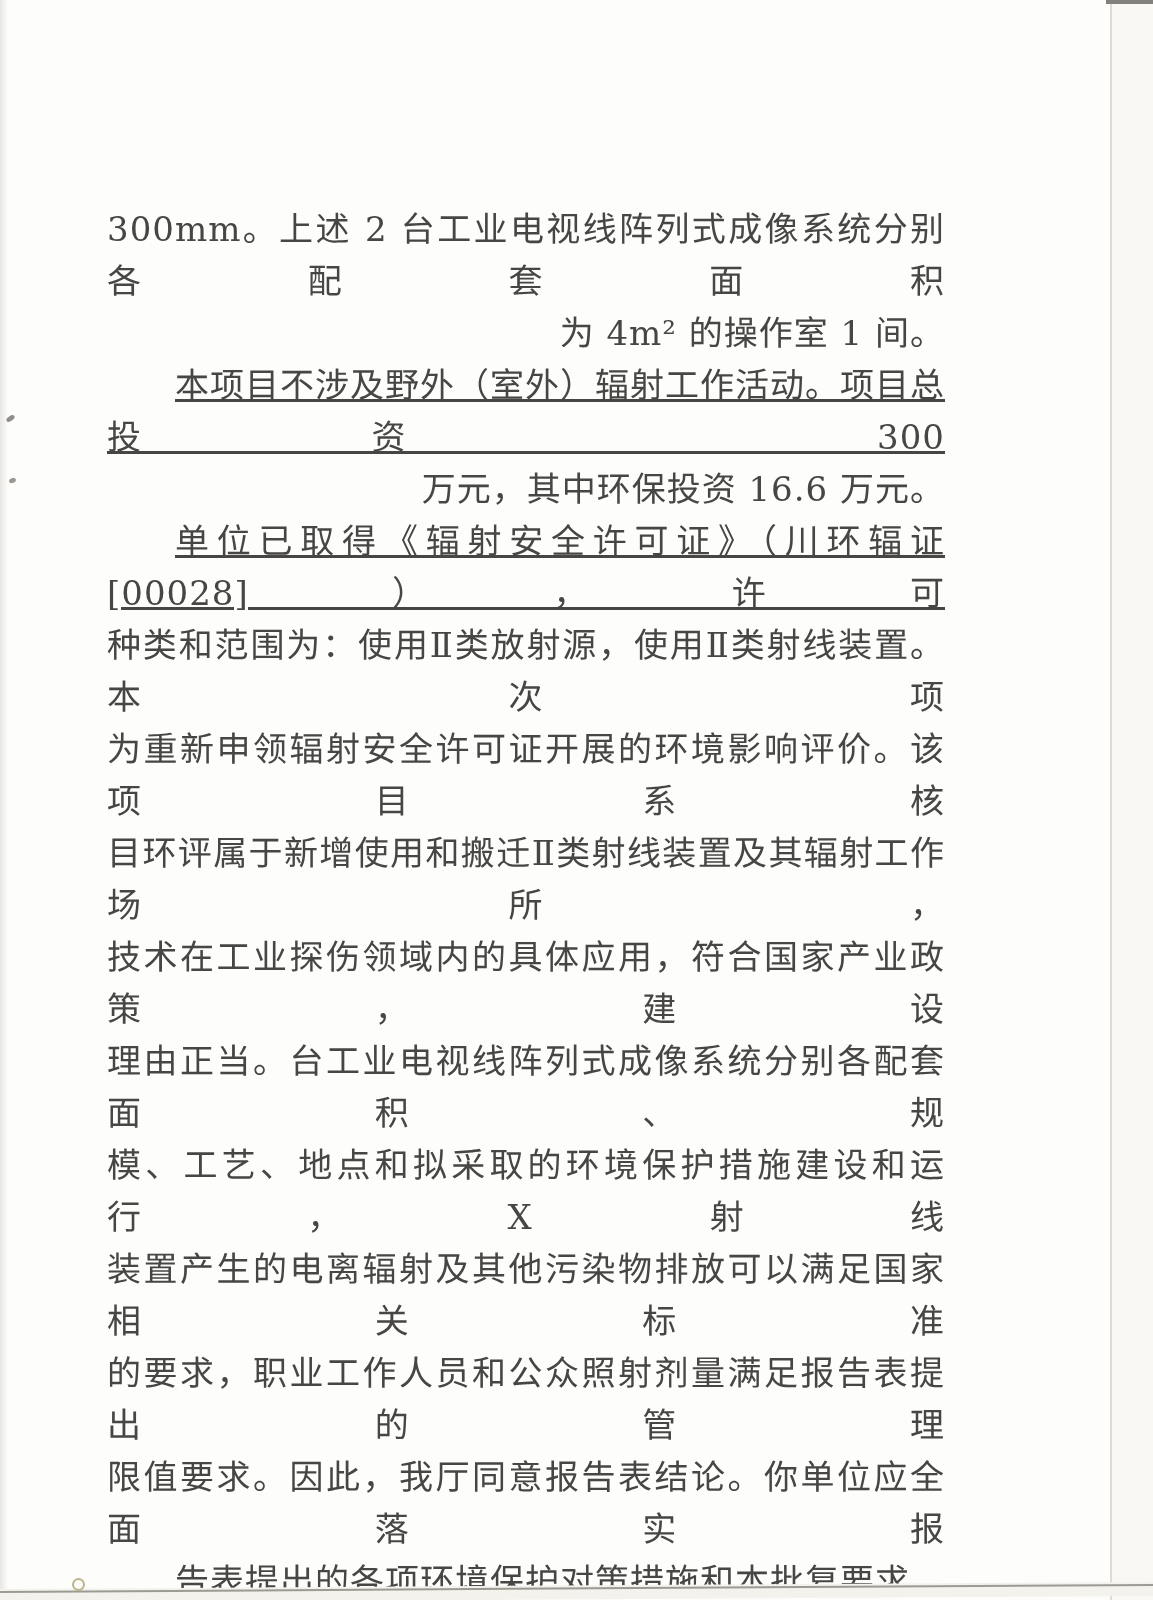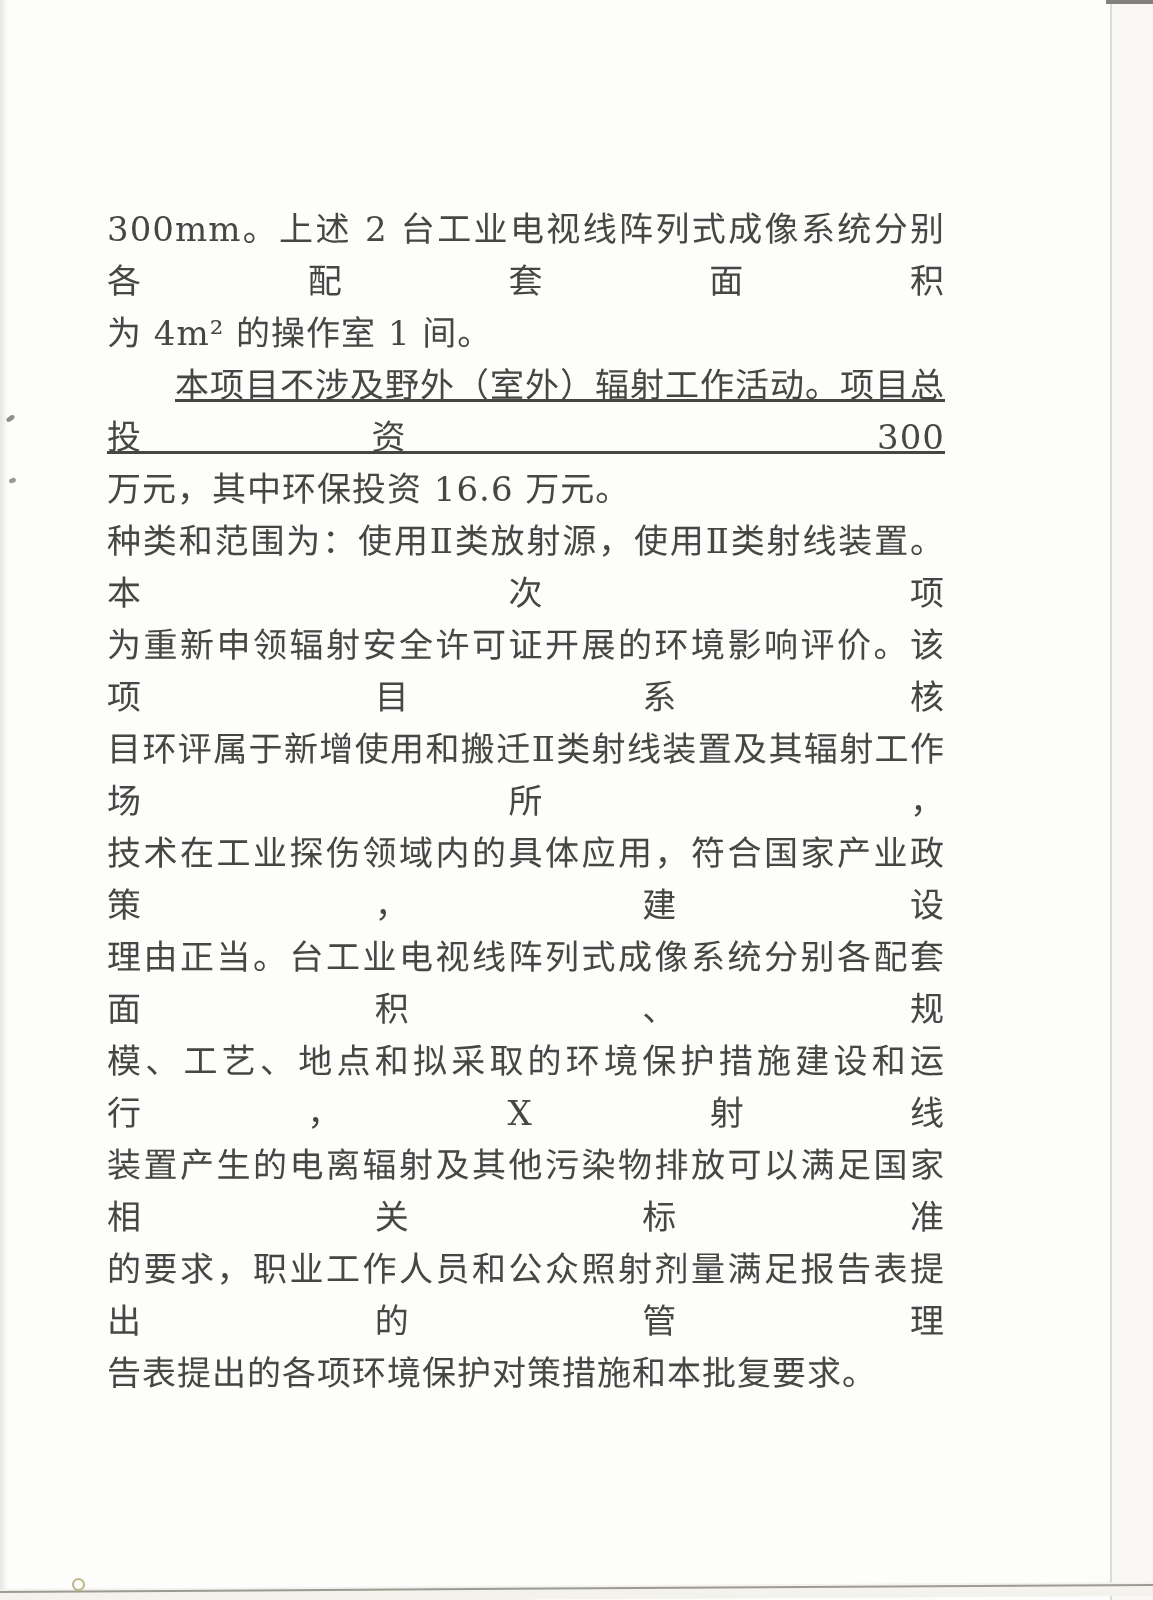--- a/index.html
+++ b/index.html
@@ -29,21 +29,21 @@
     color: #474645;
     letter-spacing: 1px;
     white-space: nowrap;
   }
   p.ln.fill {
     white-space: normal;
     text-align: justify;
     text-align-last: justify;
   }
   p.ln.end {
-    text-align: left;
+    text-align: right;
   }
   .indent { text-indent: 68px; text-decoration: underline; }
   
   .left-shade {
     position: absolute; left: 0; top: 0;
     width: 8px; height: 1600px;
     background: linear-gradient(90deg, #e7e6e2, #fdfdfc);
   }
   .edge-right-shade {
     position: absolute; left: 1112px; top: 0;
@@ -97,28 +97,30 @@
 </head>
 <body>
 
 <div class="scan">
 
   <div class="textcol">
     <p class="ln fill">300mm。上述 2 台工业电视线阵列式成像系统分别各配套面积</p>
     <p class="ln end">为 4m² 的操作室 1 间。</p>
     <p class="ln fill indent">本项目不涉及野外（室外）辐射工作活动。项目总投资 300</p>
     <p class="ln end">万元，其中环保投资 16.6 万元。</p>
+    <p class="ln fill indent">单位已取得《辐射安全许可证》（川环辐证[00028]），许可</p>
     <p class="ln fill">种类和范围为：使用Ⅱ类放射源，使用Ⅱ类射线装置。本次项</p>
     <p class="ln fill">为重新申领辐射安全许可证开展的环境影响评价。该项目系核</p>
     <p class="ln fill">目环评属于新增使用和搬迁Ⅱ类射线装置及其辐射工作场所，</p>
     <p class="ln fill">技术在工业探伤领域内的具体应用，符合国家产业政策，建设</p>
     <p class="ln fill">理由正当。台工业电视线阵列式成像系统分别各配套面积、规</p>
     <p class="ln fill">模、工艺、地点和拟采取的环境保护措施建设和运行，X 射线</p>
     <p class="ln fill">装置产生的电离辐射及其他污染物排放可以满足国家相关标准</p>
     <p class="ln fill">的要求，职业工作人员和公众照射剂量满足报告表提出的管理</p>
+    <p class="ln fill">限值要求。因此，我厅同意报告表结论。你单位应全面落实报</p>
     <p class="ln end">告表提出的各项环境保护对策措施和本批复要求。</p>
 
   </div>
 
   <div class="left-shade"></div>
   <div class="edge-right-shade"></div>
   <div class="edge-right-line"></div>
   <div class="corner-strip"></div>
   <div class="edge-bottom-shade"></div>
   <div class="edge-bottom-line"></div>

